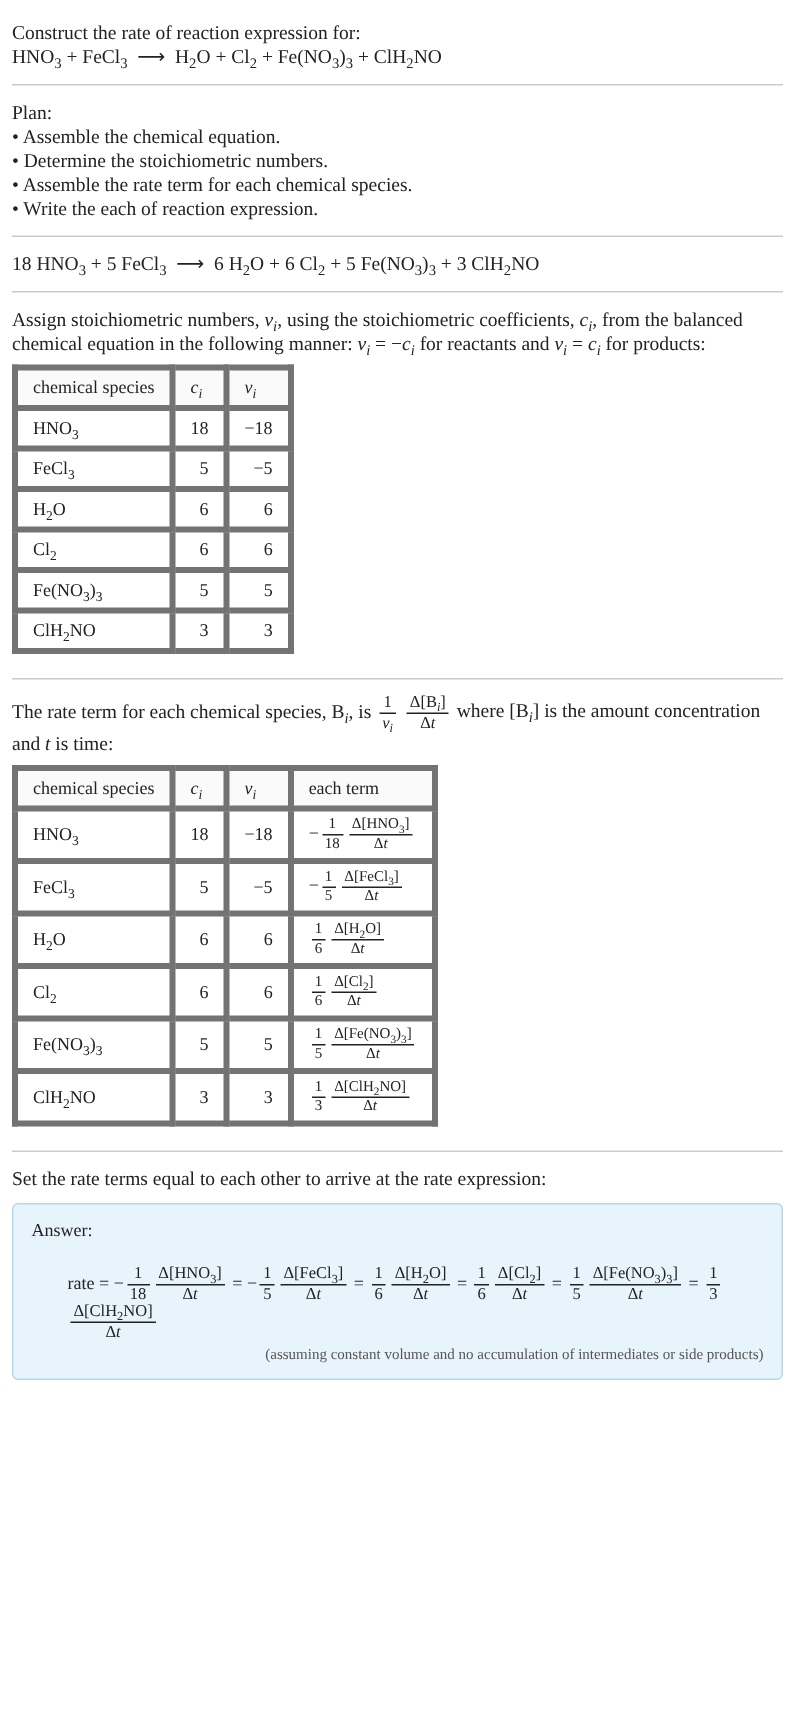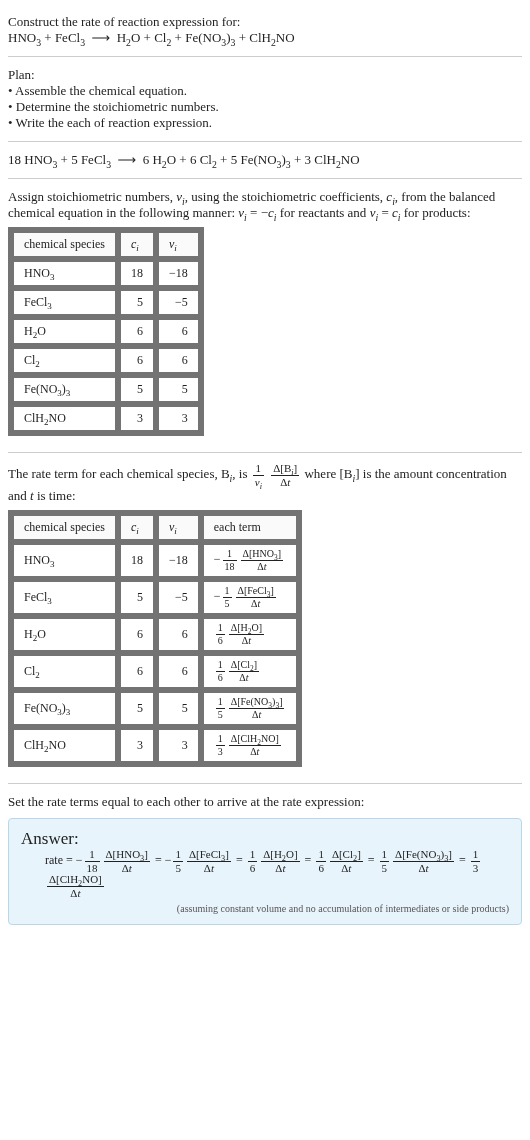--- a/index.html
+++ b/index.html
@@ -26,21 +26,21 @@
   sub, sup {
     font-size: 0.75em;
     line-height: 0;
   }
   table.data {
     border-collapse: collapse;
     margin: 6px 0;
     font-size: 12px;
   }
   table.data th, table.data td {
-    border: 6px solid #737373;
+    border: 4px solid #737373;
     padding: 4px 10px;
     text-align: left;
     white-space: nowrap;
   }
   table.data th {
     font-weight: normal;
     background: #fafafa;
   }
   table.data td.num {
     text-align: right;
@@ -50,22 +50,22 @@
     color: #666;
   }
   .answer-box {
     background: #e8f4fb;
     border: 1px solid #b8d8ea;
     border-radius: 4px;
     padding: 10px 12px;
     margin-top: 8px;
   }
   .answer-box .ans-label {
-    font-size: 17px;
-    margin-bottom: 0;
+    font-size: 12px;
+    margin-bottom: 16px;
   }
   .answer-box .rate-line {
     font-size: 12px;
     margin-left: 24px;
     line-height: 1.9;
   }
   .answer-box .assume {
     font-size: 10px;
     color: #555;
     margin-top: 4px;
@@ -99,20 +99,21 @@
   <div>Construct the rate of reaction expression for:</div>
   <div class="eq">HNO<sub>3</sub> + FeCl<sub>3</sub> &nbsp;⟶&nbsp; H<sub>2</sub>O + Cl<sub>2</sub> + Fe(NO<sub>3</sub>)<sub>3</sub> + ClH<sub>2</sub>NO</div>
 </div>
 <hr>
 
 <div class="section">
   <div>Plan:</div>
   <div id="plan-list">
       <div>• Assemble the chemical equation.</div>
       <div>• Determine the stoichiometric numbers.</div>
+      <div>• Assemble the rate term for each chemical species.</div>
       <div>• Write the each of reaction expression.</div>
     </div>
 </div>
 <hr>
 
 <div class="section">
   <div class="eq">18 HNO<sub>3</sub> + 5 FeCl<sub>3</sub> &nbsp;⟶&nbsp; 6 H<sub>2</sub>O + 6 Cl<sub>2</sub> + 5 Fe(NO<sub>3</sub>)<sub>3</sub> + 3 ClH<sub>2</sub>NO</div>
 </div>
 <hr>
 

